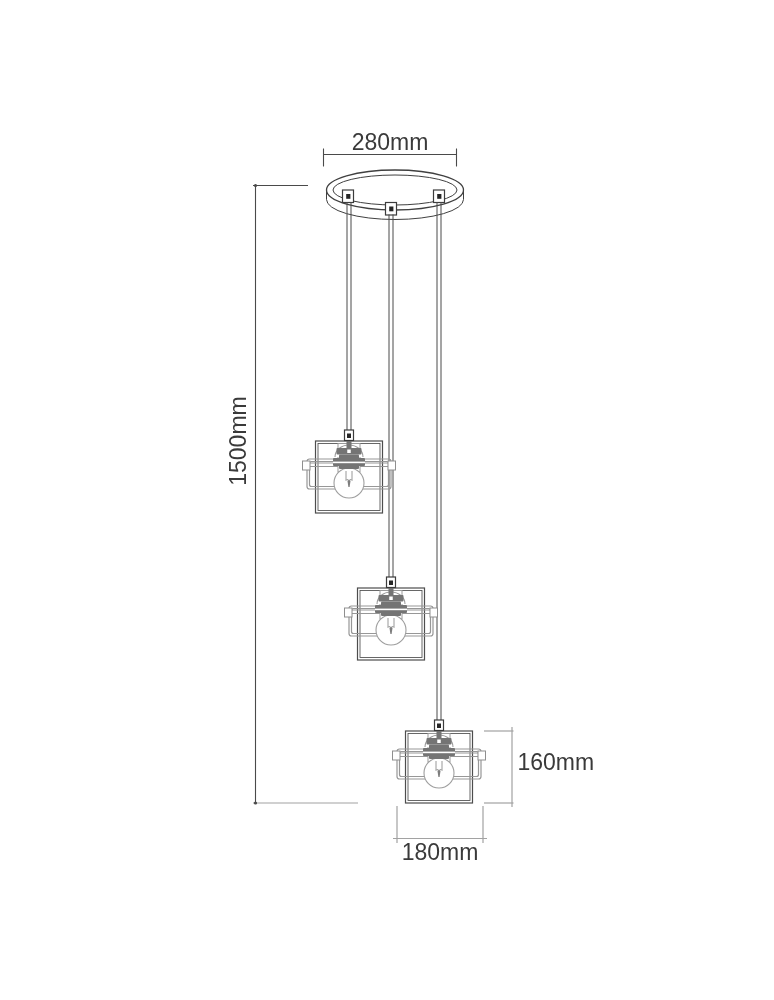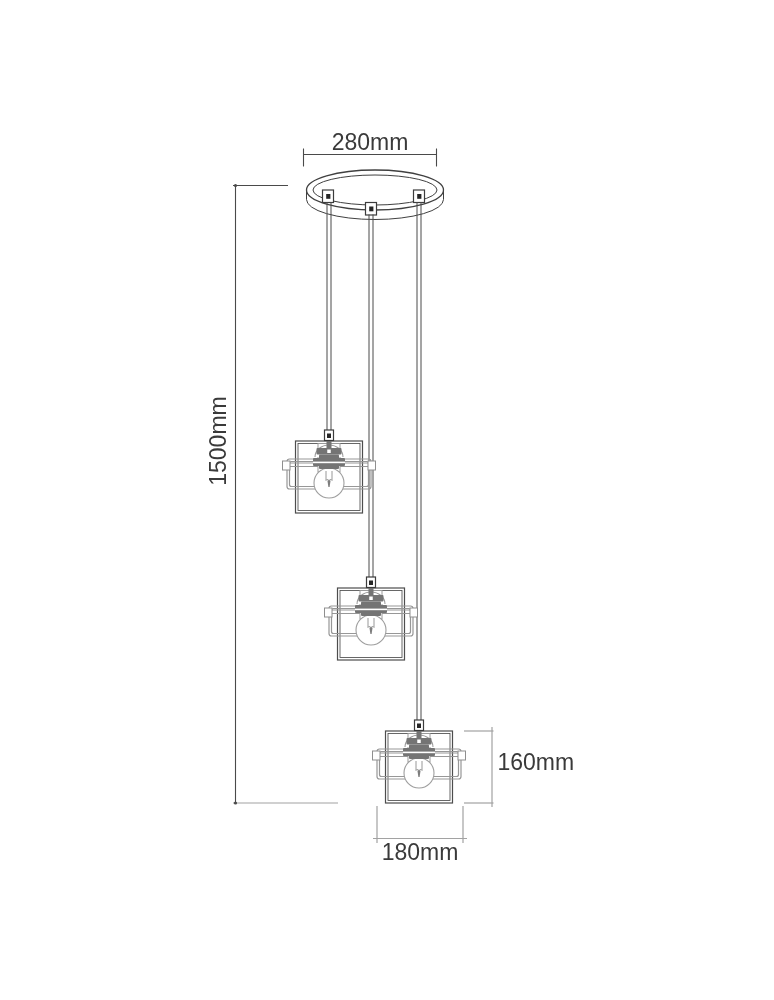--- a/index.html
+++ b/index.html
@@ -9,20 +9,21 @@
     width: 774px;
     height: 1000px;
     overflow: hidden;
     font-family: "Liberation Sans", sans-serif;
   }
   .stage {
     position: relative;
     width: 636px;
     height: 1000px;
     background: #ffffff;
+    padding-left: 20px;
   }
   svg { display: block; }
 
   
   .ln-dark  { fill: none; stroke: #4d4d4d; stroke-width: 1.2; }
   .thin     { stroke-width: 0.85; }
   .ln-gray  { fill: none; stroke: #979797; stroke-width: 1.2; }
   .cap      { fill: #ffffff; stroke: #8f8f8f; stroke-width: 1; }
   .plate    { fill: #ffffff; stroke: #9a9a9a; stroke-width: 1; }
   .dome     { fill: #ffffff; stroke: #9a9a9a; stroke-width: 1.1; }

